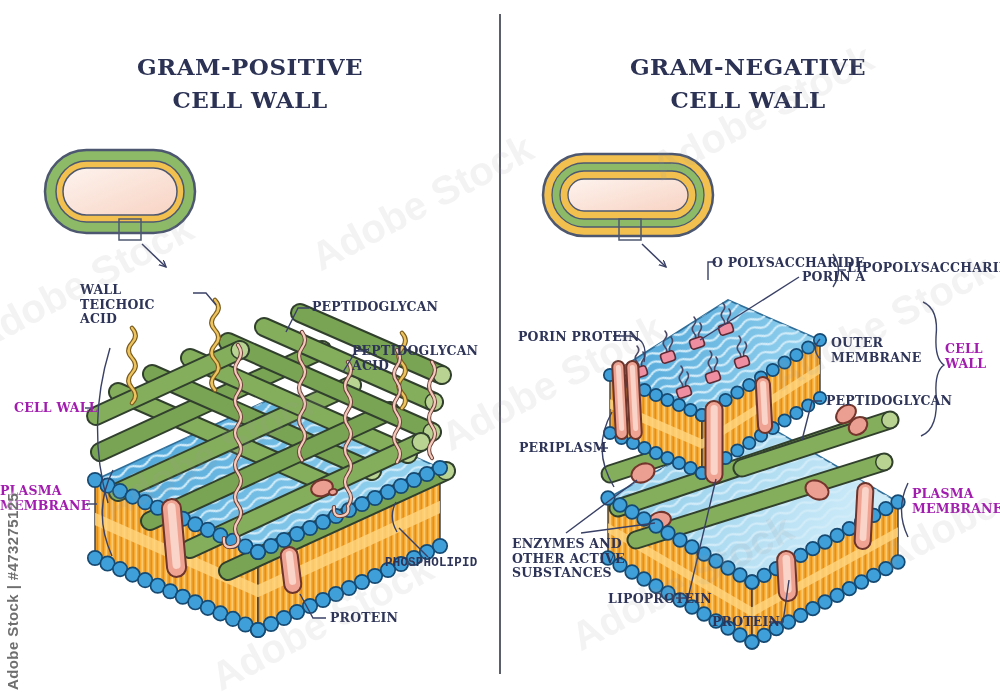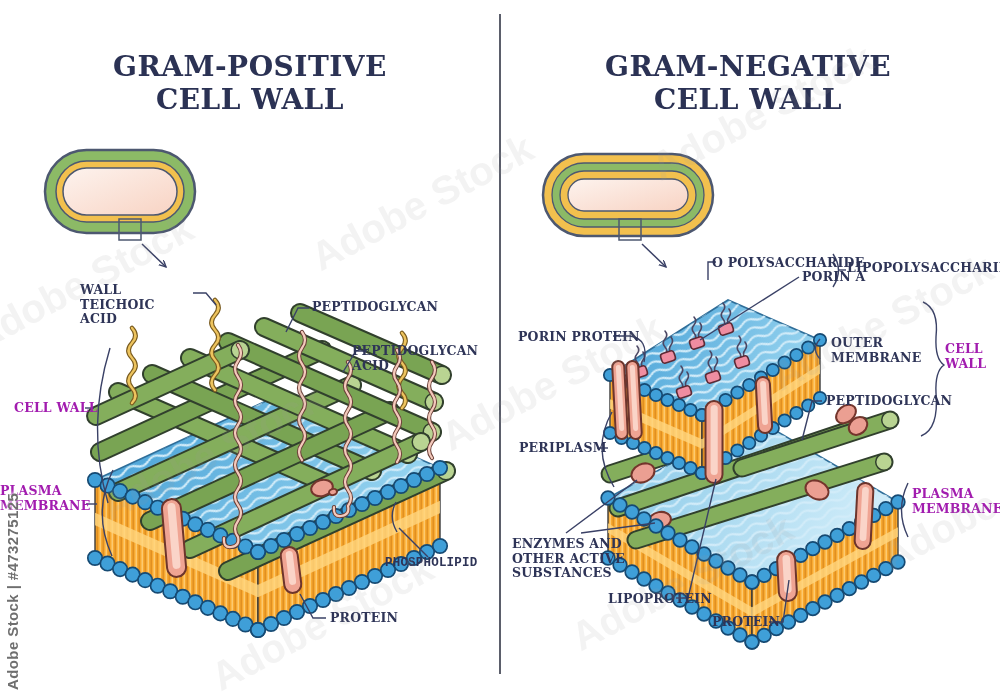--- a/index.html
+++ b/index.html
@@ -1,19 +1,19 @@
 <!DOCTYPE html>
 <html><head>
 <meta charset="utf-8">
 <style>
   html,body{margin:0;padding:0;background:#fff;}
   .stage{position:relative;width:1000px;height:692px;background:#ffffff;overflow:hidden;font-family:"DejaVu Serif",serif;}
   #art{position:absolute;left:0;top:0;z-index:1;}
   .divider{position:absolute;left:499px;top:14px;width:2px;height:660px;background:#5b5e6b;z-index:2;}
-  .title{position:absolute;z-index:3;font-weight:bold;font-size:28px;line-height:33px;letter-spacing:.5px;
+  .title{position:absolute;z-index:3;font-weight:bold;font-size:23px;line-height:33px;letter-spacing:.5px;
          color:#2b3254;text-align:center;white-space:pre-line;font-family:"DejaVu Serif",serif;}
   .lbl{position:absolute;z-index:3;font-weight:bold;font-size:12.5px;line-height:14.5px;letter-spacing:.2px;
        color:#2e3457;white-space:pre-line;font-family:"DejaVu Serif",serif;}
   .lbl.red{color:#a21caf;}
   .lbl.ctr{text-align:left;}
   .wm{position:absolute;z-index:4;font:bold 40px "Liberation Sans",sans-serif;color:rgba(160,160,160,.12);
       transform:rotate(-28deg);white-space:nowrap;pointer-events:none;}
   .credit{position:absolute;z-index:5;left:4px;top:690px;transform:rotate(-90deg);transform-origin:left top;
           font:bold 15px "Liberation Sans",sans-serif;color:#6f6f6f;letter-spacing:.4px;white-space:nowrap;
           text-shadow:0 0 4px #fff,0 0 4px #fff;}

